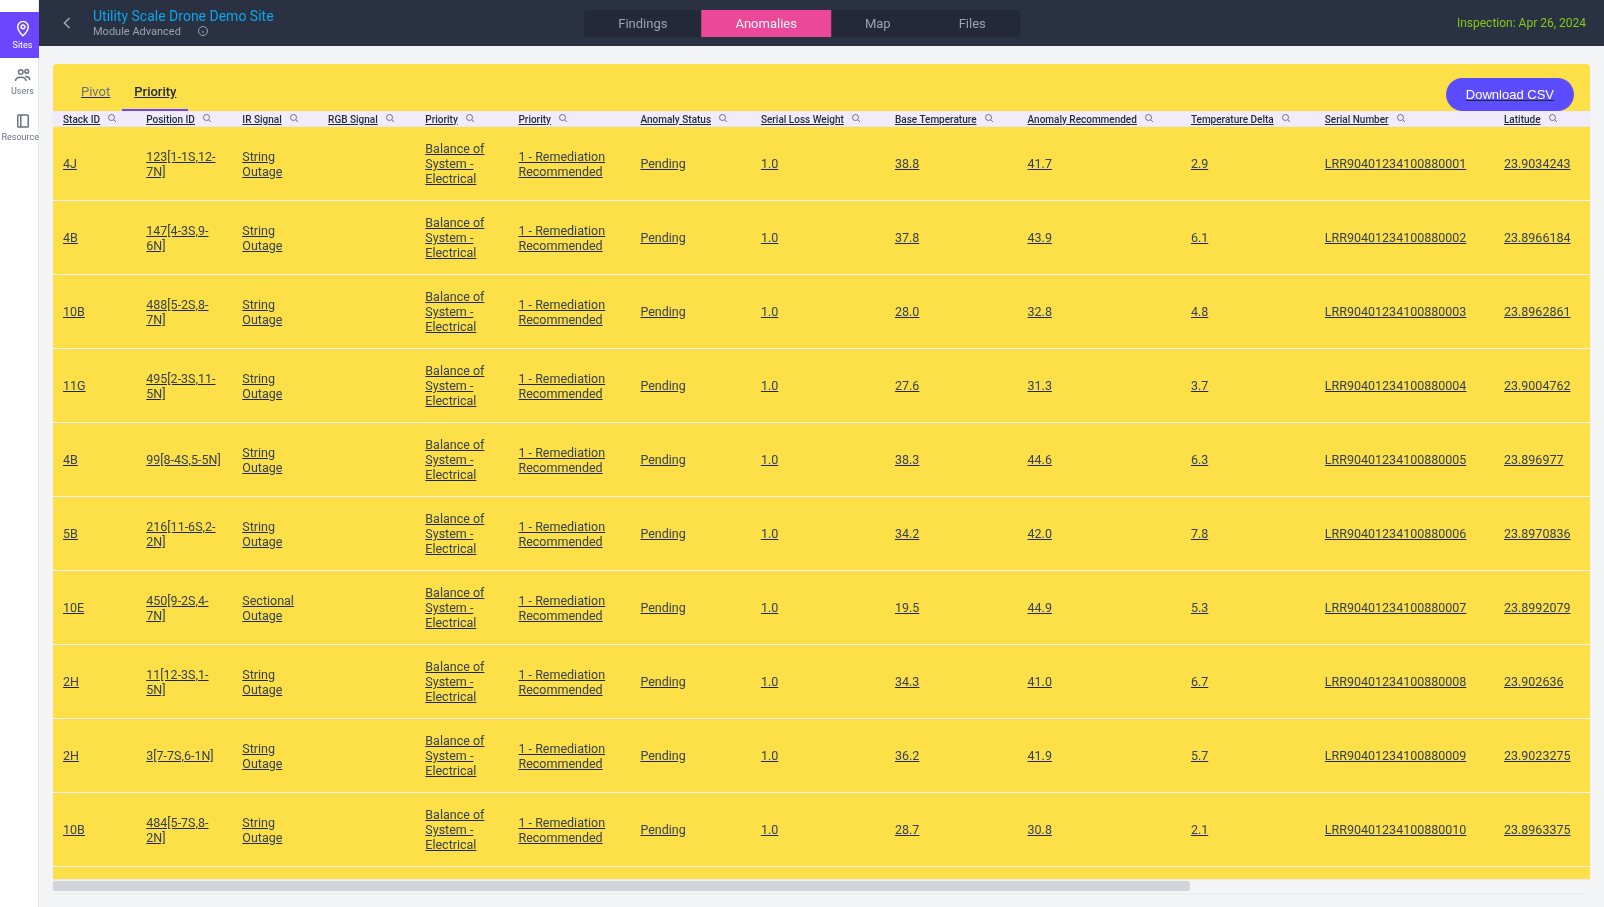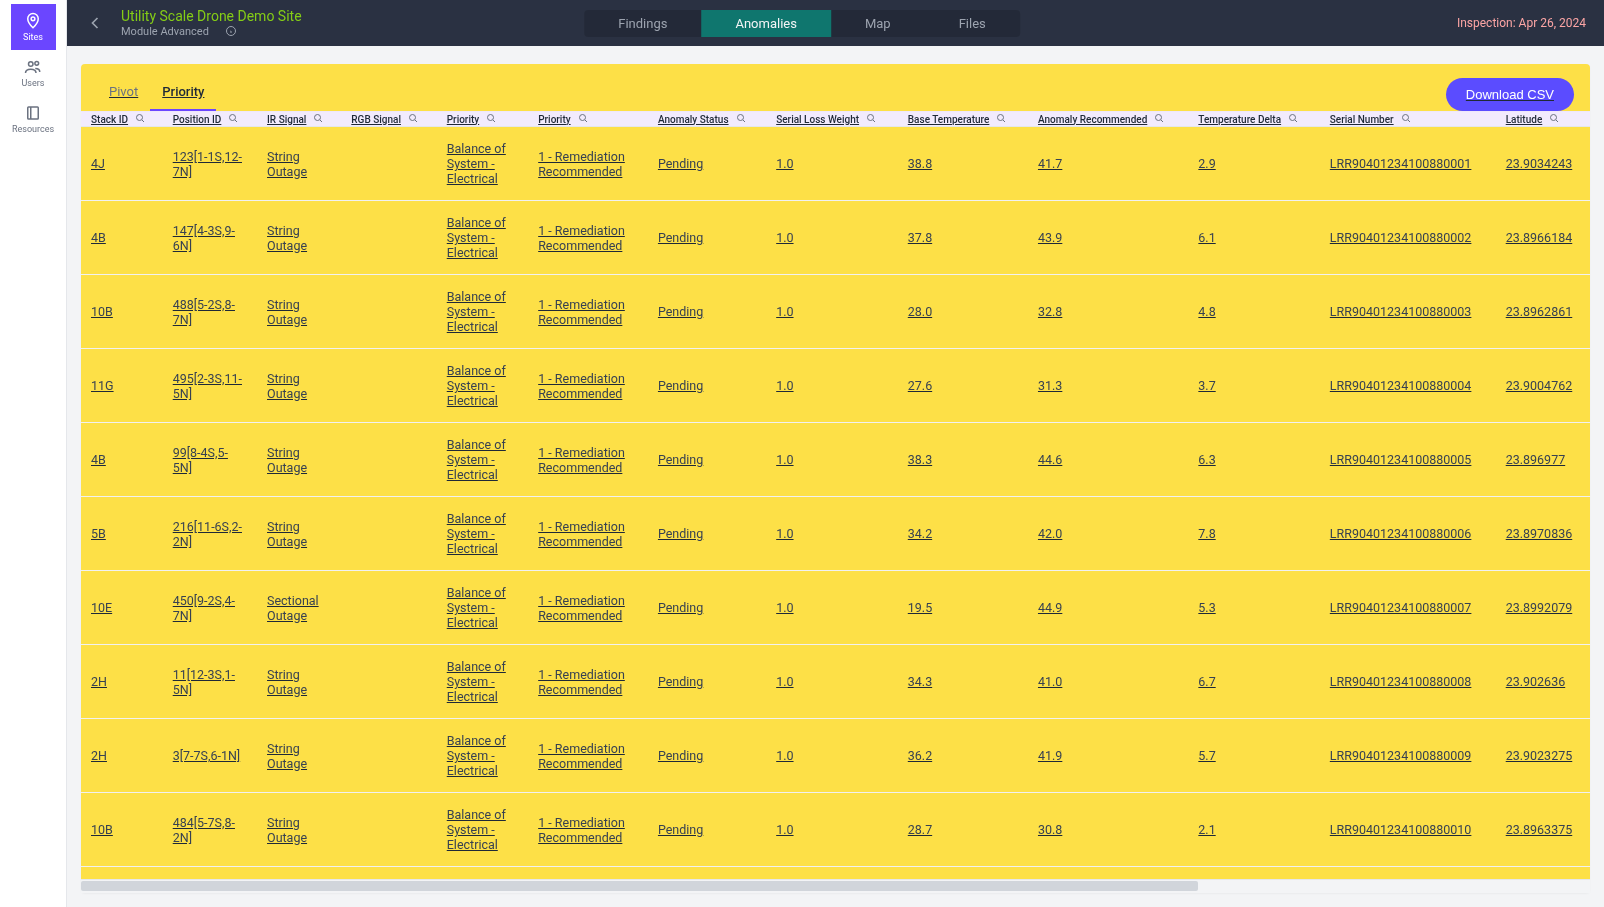--- a/index.html
+++ b/index.html
@@ -1,41 +1,41 @@
 <!DOCTYPE html>
 <html><head>
 <meta charset="utf-8">
 <style>
   * { box-sizing: border-box; margin: 0; padding: 0; }
   body { font-family: -apple-system, BlinkMacSystemFont, "Segoe UI", Roboto, Arial, sans-serif; font-size: 13px; color: #1f2937; background: #f3f4f6; overflow: hidden; }
   
   .app { display: flex; height: 100vh; width: 100vw; }
   
   
-  .sidebar { width: 67px; background: #ffffff; border-right: 1px solid #e5e7eb; display: flex; flex-direction: column; align-items: center; padding-top: 4px; flex-shrink: 0;}
+  .sidebar { width: 39px; background: #ffffff; border-right: 1px solid #e5e7eb; display: flex; flex-direction: column; align-items: flex-start; padding-top: 12px; flex-shrink: 0;}
   .side-item { width: 45px; height: 46px; display: flex; flex-direction: column; align-items: center; justify-content: center; gap: 2px; font-size: 10px; color: #6b7280; cursor: pointer; }
   .side-item.active { background: #6b46ff; color: #fff; }
   .side-item svg { width: 18px; height: 18px; }
   .side-item span { font-size: 9px; }
   
   
   .main { flex: 1; display: flex; flex-direction: column; min-width: 0;}
   
   
   .topbar { background: #2a3142; color: #e5e7eb; height: 46px; display: flex; align-items: center; padding: 0 18px; gap: 16px; flex-shrink: 0;}
   .back-arrow { color: #9ca3af; cursor: pointer; display:flex; align-items:center;}
   .back-arrow svg { width: 20px; height: 20px; }
   .title-block { display: flex; flex-direction: column; line-height: 1.2; }
-  .title-main { font-size: 14px; color: #84cc16; }
+  .title-main { font-size: 14px; color: #0ea5e9; }
   .title-sub { font-size: 11px; color: #9ca3af; display: flex; align-items: center; gap: 16px; }
   .title-sub svg { width: 12px; height: 12px; }
   .top-tabs { margin-left: auto; margin-right: auto; display: flex; background: rgba(0,0,0,0.15); border-radius: 4px; overflow: hidden; position:absolute; left:50%; transform:translateX(-50%);}
   .top-tab { padding: 6px 34px; font-size: 13px; color: #9ca3af; cursor: pointer; }
-  .top-tab.active { background: #0f766e; color: #f3f4f6; }
-  .inspection-date { margin-left: auto; font-size: 12px; color: #fca5a5; }
+  .top-tab.active { background: #ec4899; color: #f3f4f6; }
+  .inspection-date { margin-left: auto; font-size: 12px; color: #84cc16; }
   
   
   .content { flex: 1; background: #f3f4f6; padding: 18px 14px 14px 14px; display: flex; flex-direction: column; min-height: 0;}
   .panel { background: #fde047; border-radius: 4px; flex:1; display:flex; flex-direction:column; padding: 14px 0 0 0; min-height:0; box-shadow: 0 1px 2px rgba(0,0,0,0.04); text-decoration: underline;}
   
   .sub-tabs-row { display: flex; align-items: center; padding: 0 16px; border-bottom: 0px solid #e5e7eb; }
   .sub-tab { padding: 6px 12px 10px 12px; font-size: 13px; color: #6b7280; cursor: pointer; border-bottom: 2px solid transparent;}
   .sub-tab.active { color: #1f2937; border-bottom: 2px solid #6b46ff; font-weight: 500;}
   .download-btn { margin-left: auto; background: #5b4cff; color: #fff; border: none; border-radius: 20px; padding: 9px 20px; font-size: 13px; cursor: pointer; font-weight: 500;}
   

